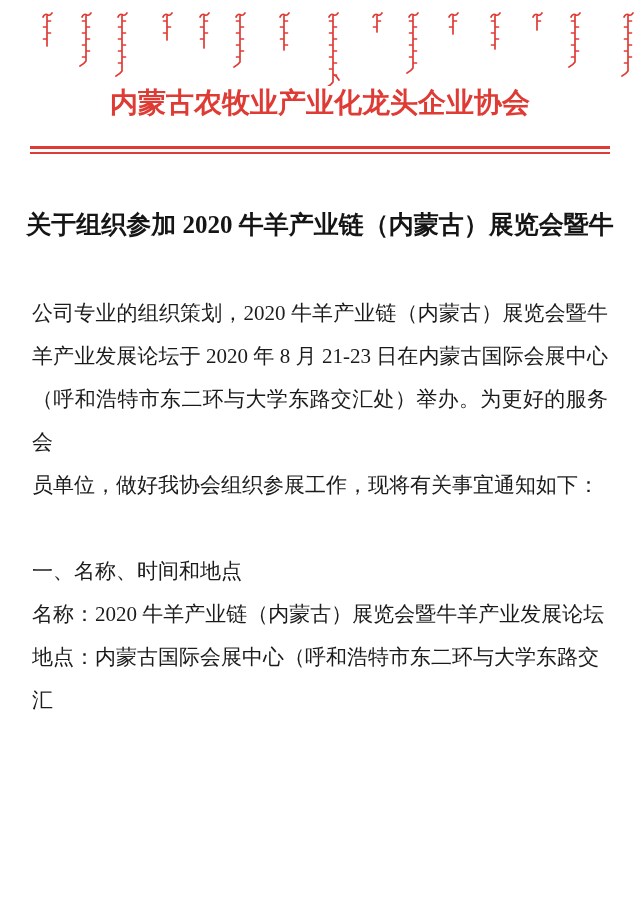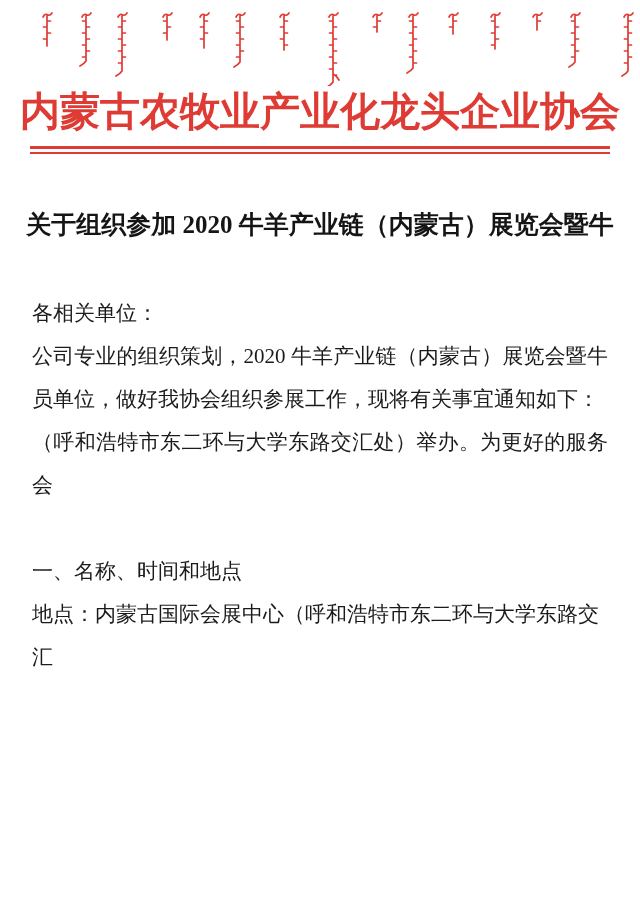--- a/index.html
+++ b/index.html
@@ -12,21 +12,21 @@
     color:#1b1b1b;
     overflow:hidden;
   }
   .mongol-band {
     position:absolute; top:4px; left:0;
     width:640px; height:82px;
   }
   .org-title {
     position:absolute; top:84px; left:0; width:640px;
     text-align:center;
-    font-size:40px; font-weight:bold;
+    font-size:28px; font-weight:bold;
     color:#df3b35;
     letter-spacing:0px;
     white-space:nowrap;
   }
   .letterhead-rule {
     position:absolute; top:146px; left:30px; width:580px;
     height:8px;
     border-top:3px solid #df3b35;
     border-bottom:2px solid #df3b35;
   }
@@ -72,26 +72,27 @@
 
   <div class="org-title">内蒙古农牧业产业化龙头企业协会</div>
 
   <div class="letterhead-rule"></div>
 
   <div class="doc-title">
     <div>关于组织参加 2020 牛羊产业链（内蒙古）展览会暨牛</div>
   </div>
 
   <div class="content">
-    <div class="line">各相关单位：</div>
 
     <div>
       <div class="line fill">公司专业的组织策划，2020 牛羊产业链（内蒙古）展览会暨牛</div>
+      <div class="line fill">羊产业发展论坛于 2020 年 8 月 21-23 日在内蒙古国际会展中心</div>
+      <div class="line fill">（呼和浩特市东二环与大学东路交汇处）举办。为更好的服务会</div>
       <div class="line">员单位，做好我协会组织参展工作，现将有关事宜通知如下：</div>
-      <div class="line fill">（呼和浩特市东二环与大学东路交汇处）举办。为更好的服务会</div>
     </div>
 
     <div class="line spacer-top">一、名称、时间和地点</div>
+    <div class="line">名称：2020 牛羊产业链（内蒙古）展览会暨牛羊产业发展论坛</div>
     <div class="line">地点：内蒙古国际会展中心（呼和浩特市东二环与大学东路交汇</div>
 
   </div>
 
 </div>
 
 </body></html>

